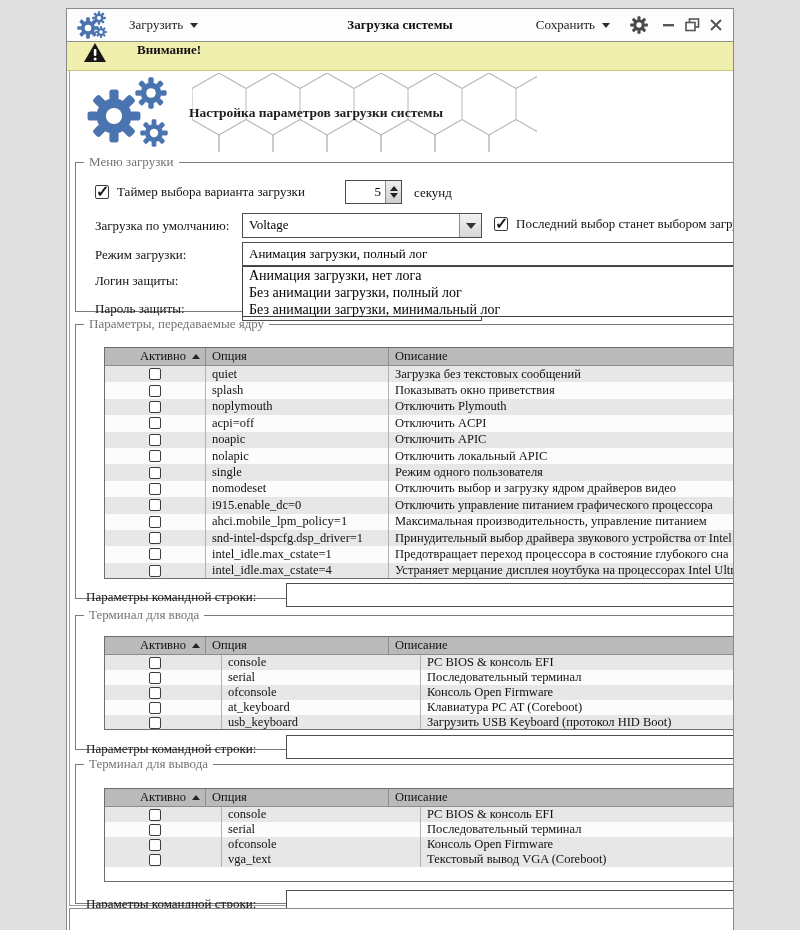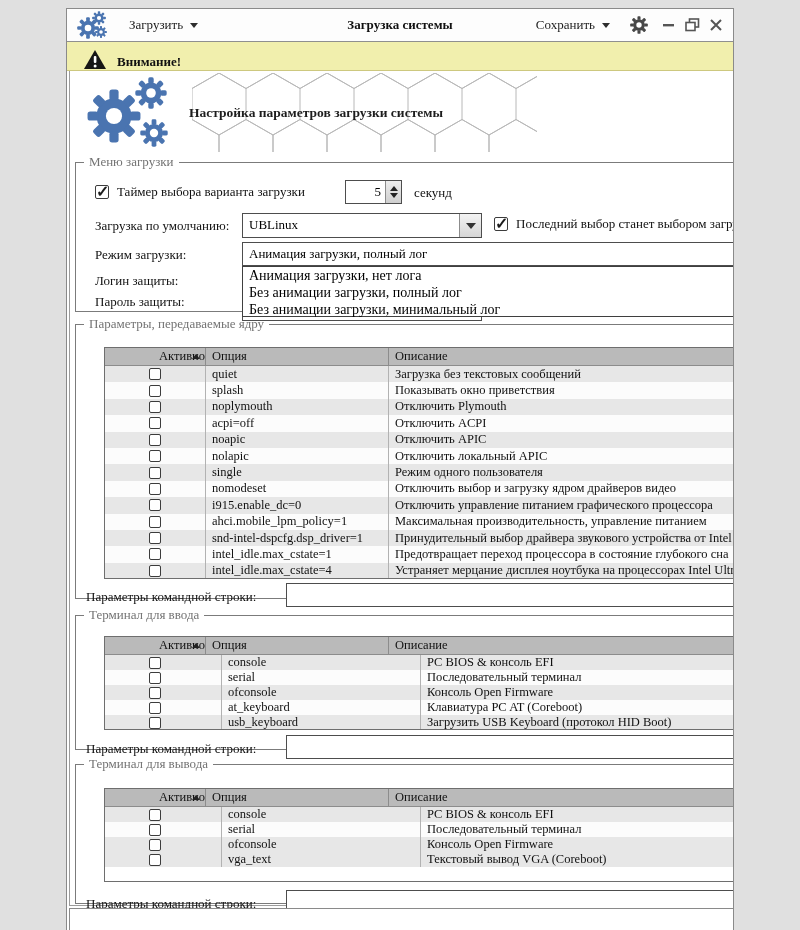--- a/index.html
+++ b/index.html
@@ -12,21 +12,21 @@
   .logo { margin-left:10px; }
   .tb-btn { display:flex; align-items:center; font-size:13px; color:#1c1c1c; cursor:default; padding:4px 6px; }
   .tb-btn.load { margin-left:14px; }
   .chev { width:0; height:0; border-left:4px solid transparent; border-right:4px solid transparent; border-top:5px solid #2e2e2e; display:inline-block; margin-left:7px; }
   .win-title { position:absolute; left:50%; transform:translateX(-50%); font-size:13px; font-weight:600; color:#111; }
   .tb-right { margin-left:auto; display:flex; align-items:center; gap:14px; padding-right:10px; }
   .winctl { display:flex; align-items:center; gap:9px; }
   .winctl svg { display:block; }
 
   
-  .warnbar { position:absolute; left:0; top:33px; width:100%; height:29px; background:#f1efad; border-bottom:1px solid #cdc87f; display:flex; align-items:flex-end; }
+  .warnbar { position:absolute; left:0; top:33px; width:100%; height:29px; background:#f1efad; border-bottom:1px solid #cdc87f; display:flex; align-items:flex-start;gap:20px; }
   .warnbar .wicon { margin-left:16px; }
   .warnbar .wtext { margin-left:10px; font-size:13px; font-weight:600; color:#111; }
 
   
   .headband { position:absolute; left:2px; top:62px; width:796px; height:83px; background:#fff; }
   .hexwrap { position:absolute; left:123px; top:2px; }
   .head-title { position:absolute; left:120px; top:34px; font-size:13.5px; font-weight:600; color:#1d1d1d; }
   .big-gears { position:absolute; left:16px; top:4px; }
 
   
@@ -64,21 +64,21 @@
 
   .droplist { position:absolute; background:#fff; border:1px solid #3f3f3f; z-index:6; }
   .droplist .opt { height:17px; line-height:17px; font-size:14px; padding-left:6px; white-space:nowrap; }
 
   .tinput { border:1px solid #4d4d4d; background:#fff; height:24px; font-size:13px; padding:0 5px; font-family:inherit; }
 
   
   .tbl { position:absolute; border:1px solid #6e6e6e; background:#fff; overflow:hidden; }
   .thead { display:grid; grid-template-columns:100px 183px 1fr; height:18px; background:#bababa; border-bottom:1px solid #8c8c8c; }
   .th { font-size:12.5px; line-height:17px; color:#111; padding-left:6px; position:relative; }
-  .th.c1 { text-align:right; padding-left:16px; }
+  .th.c1 { text-align:center; padding-left:16px; }
   .th + .th { border-left:1px solid #8c8c8c; }
   .sort { position:absolute; right:5px; top:6px; width:0; height:0; border-left:4px solid transparent; border-right:4px solid transparent; border-bottom:5px solid #222; }
   .tbody { position:absolute; left:0; top:18px; right:22px; bottom:0; }
   .trow { display:grid; grid-template-columns:100px 183px 1fr; background:#fcfcfc; }
   .trow.alt0 { background:#e7e7e7; }
   .t-lg .trow { height:16.4px; }
   .t-sm .trow { height:15px;gap:16px; }
   .tc { font-size:12.5px; color:#111; padding-left:6px; overflow:hidden; white-space:nowrap; display:flex; align-items:center; }
   .tc.c1 { justify-content:center; padding-left:0; }
   .tc.c2, .tc.c3 { border-left:1px solid #b2b2b2; }
@@ -196,41 +196,41 @@
       <input readonly="" value="5" style="">
       <div class="spin-btn">
         <span class="tri-up"></span>
         <span class="tri-dn"></span>
       </div>
     </div>
     <div class="abs lbl" style="left:338px; top:15px;">секунд</div>
 
     <div class="abs lbl" style="left:19px; top:48px;">Загрузка по умолчанию:</div>
     <div class="abs combo" style="left:166px; top:43px; width:240px;">
-      <div class="cval">UBLinux</div>
+      <div class="cval">Voltage</div>
       <div class="cbtn">
           <span class="tri-dn"></span>
         </div>
     </div>
     <div class="abs cbrow" style="left:418px; top:46px;">
       <span class="cb checked"></span>
       <span class="lbl">Последний выбор станет выбором загрузки по умолчанию</span>
     </div>
 
     <div class="abs lbl" style="left:19px; top:77px;">Режим загрузки:</div>
     <div class="abs combo open" style="left:166px; top:72px; width:617px; height:24px;">
       <div class="cval">Анимация загрузки, полный лог</div>
       <div class="cbtn">
           <span class="tri-dn"></span>
         </div>
     </div>
 
     <div class="abs lbl" style="left:19px; top:103px;">Логин защиты:</div>
     <input class="abs tinput" style="left: 166px; top: 99px; width: 240px; z-index: 1;">
-    <div class="abs lbl" style="left:19px; top:124px;">Пароль защиты:</div>
+    <div class="abs lbl" style="left:19px; top:131px;">Пароль защиты:</div>
     <input class="abs tinput" style="left: 166px; top: 127px; width: 240px; z-index: 1;">
 
     <div class="droplist" style="left:166px; top:96px; width:617px; height:51px;">
       <div class="opt">Анимация загрузки, нет лога</div>
       <div class="opt">Без анимации загрузки, полный лог</div>
       <div class="opt">Без анимации загрузки, минимальный лог</div>
     </div>
   </fieldset>
 
   <fieldset class="fs2">

